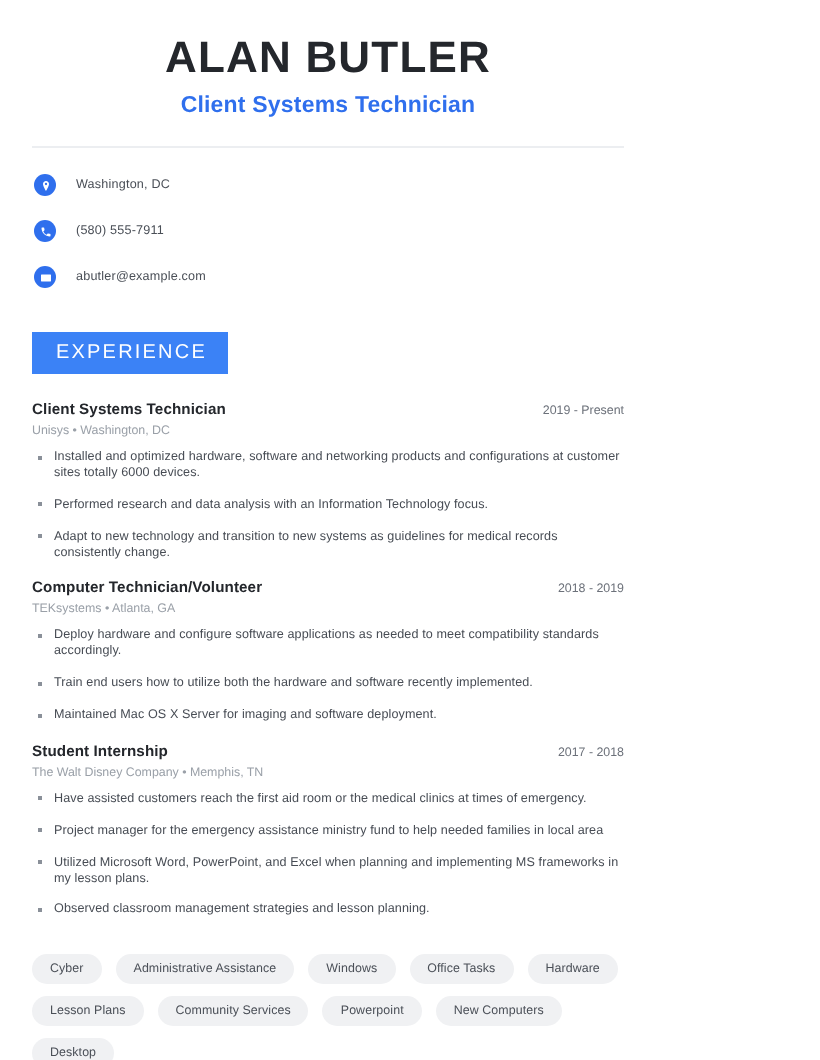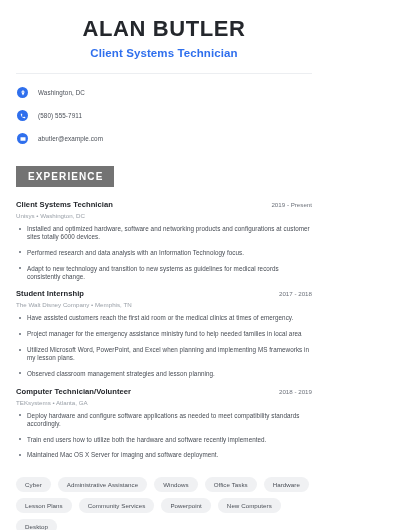--- a/index.html
+++ b/index.html
@@ -75,24 +75,24 @@
     margin-left: 10px;
     letter-spacing: 0.1px;
   }
 
   
   .section {
     margin-top: 18px;
   }
   .section-badge {
     display: inline-block;
-    background: #737373;
+    background: #3b82f6;
     color: #ffffff;
     font-size: 10px;
-    font-weight: bold;
+    font-weight: normal;
     letter-spacing: 1.1px;
     padding: 5px 11px 5px 12px;
   }
 
   
   .jobs { margin-top: 13px; }
   .job { margin-bottom: 9px; }
   .job-head {
     display: flex;
     align-items: baseline;
@@ -210,50 +210,50 @@
       <div class="job">
         <div class="job-head">
           <span class="job-role">Client Systems Technician</span>
           <span class="job-dates">2019 - Present</span>
         </div>
         <div class="job-meta">Unisys  •  Washington, DC</div>
         <ul class="bullets">
           <li>Installed and optimized hardware, software and networking products and configurations at customer sites totally 6000 devices.</li>
           <li>Performed research and data analysis with an Information Technology focus.</li>
           <li>Adapt to new technology and transition to new systems as guidelines for medical records consistently change.</li>
+        </ul>
+      </div>
+
+      <div class="job">
+        <div class="job-head">
+          <span class="job-role">Computer Technician/Volunteer</span>
+          <span class="job-dates">2018 - 2019</span>
+        </div>
+        <div class="job-meta">TEKsystems  •  Atlanta, GA</div>
+        <ul class="bullets">
+          <li>Deploy hardware and configure software applications as needed to meet compatibility standards accordingly.</li>
+          <li>Train end users how to utilize both the hardware and software recently implemented.</li>
+          <li>Maintained Mac OS X Server for imaging and software deployment.</li>
         </ul>
       </div>
 
       <div class="job">
         <div class="job-head">
           <span class="job-role">Student Internship</span>
           <span class="job-dates">2017 - 2018</span>
         </div>
         <div class="job-meta">The Walt Disney Company  •  Memphis, TN</div>
         <ul class="bullets">
           <li>Have assisted customers reach the first aid room or the medical clinics at times of emergency.</li>
           <li>Project manager for the emergency assistance ministry fund to help needed families in local area</li>
           <li>Utilized Microsoft Word, PowerPoint, and Excel when planning and implementing MS frameworks in my lesson plans.</li>
           <li>Observed classroom management strategies and lesson planning.</li>
         </ul>
       </div>
 
-      <div class="job">
-        <div class="job-head">
-          <span class="job-role">Computer Technician/Volunteer</span>
-          <span class="job-dates">2018 - 2019</span>
-        </div>
-        <div class="job-meta">TEKsystems  •  Atlanta, GA</div>
-        <ul class="bullets">
-          <li>Deploy hardware and configure software applications as needed to meet compatibility standards accordingly.</li>
-          <li>Train end users how to utilize both the hardware and software recently implemented.</li>
-          <li>Maintained Mac OS X Server for imaging and software deployment.</li>
-        </ul>
-      </div>
-
     </div>
   </div>
 
   <div class="section">
 
     <div class="skills-wrap">
       <span class="skill-tag">Cyber</span>
       <span class="skill-tag">Administrative Assistance</span>
       <span class="skill-tag">Windows</span>
       <span class="skill-tag">Office Tasks</span>

